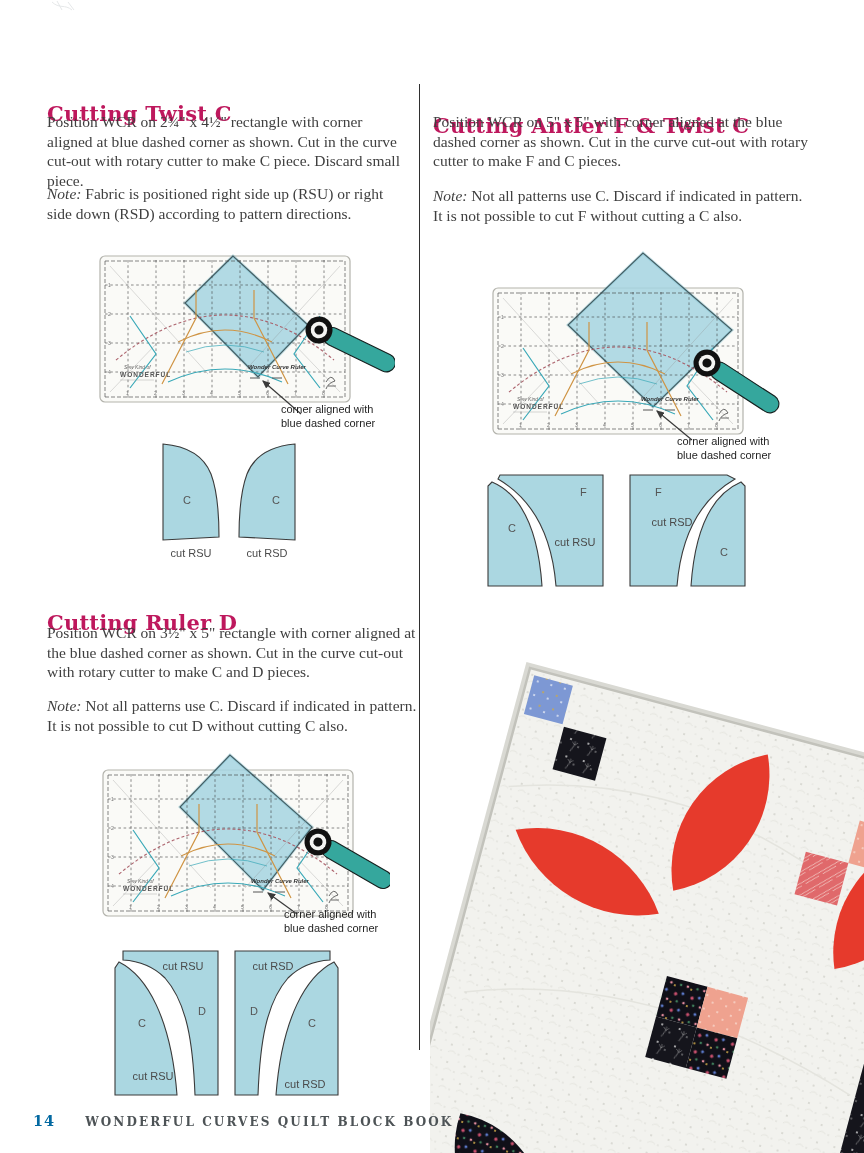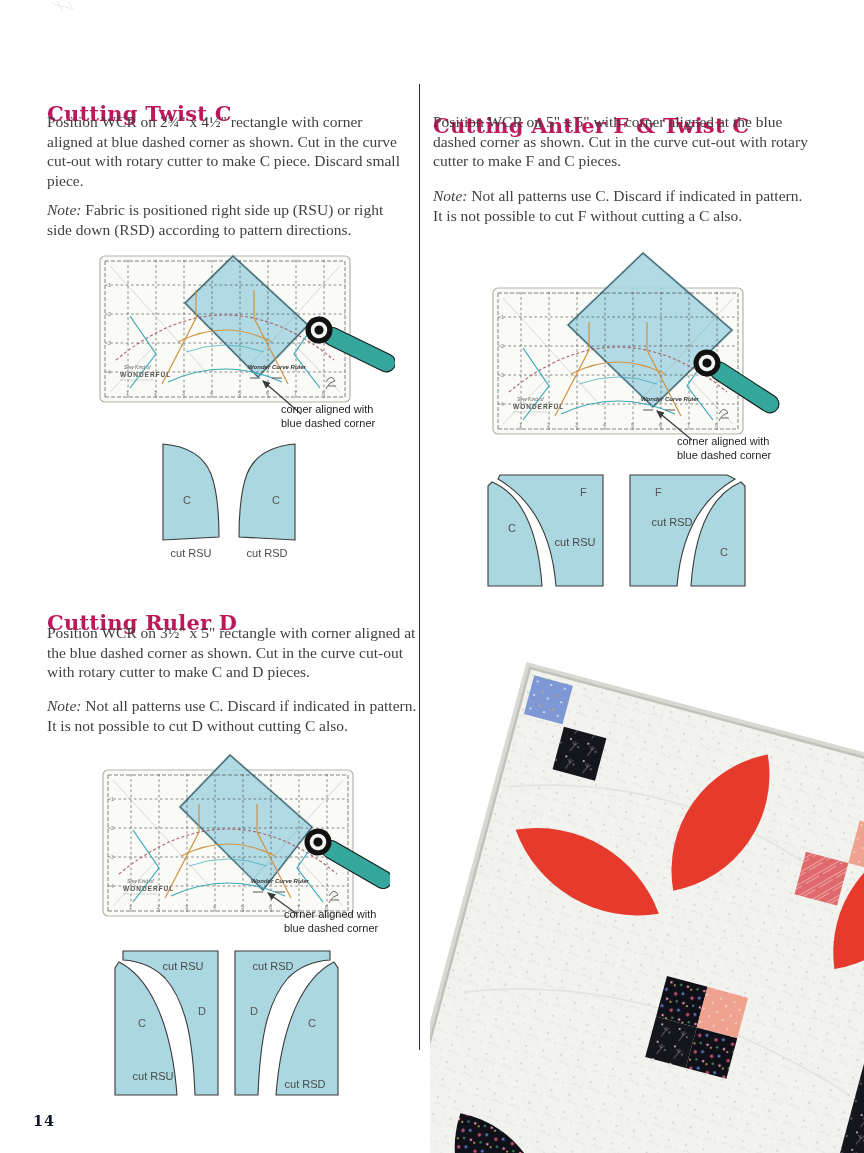--- a/index.html
+++ b/index.html
@@ -16,21 +16,21 @@
   .note-label{font-style:italic;margin-top:39px;}
   .caption{
     font-family:"Liberation Sans",sans-serif;font-size:11px;line-height:1.28;
     color:#1f1f1f;
   }
   .caption span{display:block;}
   .divider{width:1px;background:#2f2f2f;}
   .footer{
     font-family:"DejaVu Serif",serif;color:#4d5356;display:flex;align-items:baseline;
   }
-  .footer .pagenum{font-weight:bold;font-size:14.5px;color:#0f172a;margin-right:30px;letter-spacing:1px;}
+  .footer .pagenum{font-weight:bold;font-size:14.5px;color:#0369a1;margin-right:30px;letter-spacing:1px;}
   .footer .booktitle{font-weight:bold;font-size:12px;letter-spacing:2.1px;}
   svg text{font-family:"Liberation Sans",sans-serif;}
   .piece-label{font-size:11px;fill:#4a4a4a;}
   .piece-letter{font-size:11px;fill:#555;}
 </style>
 </head>
 <body>
 
 <svg width="0" height="0" style="position:absolute" aria-hidden="true">
   <defs>
@@ -91,21 +91,21 @@
 <svg class="abs" style="left:50px;top:0;opacity:.22" width="34" height="14" viewBox="0 0 34 14">
   <path d="M2,2 C9,9 15,4 22,10 M7,1 L12,10 M18,2 l6,8" stroke="#8a949a" stroke-width="1" fill="none"></path>
 </svg>
 
 <div class="abs divider" style="left:419px;top:84px;height:966px"></div>
 
 <h2 class="abs heading" style="left:47px;top:84px">Cutting Twist C</h2>
 
 <p class="abs body-text" style="left:47px;top:112px;width:362px;margin:0">Position WCR on 2¾" x 4½" rectangle with corner aligned at blue dashed corner as shown. Cut in the curve cut-out with rotary cutter to make C piece. Discard small piece.</p>
 
-<p class="abs body-text" style="left:47px;top:200px;width:362px;margin:0"><em class="note-label">Note:</em><span> Fabric is positioned right side up (RSU) or right side down (RSD) according to pattern directions.</span></p>
+<p class="abs body-text" style="left:47px;top:184px;width:362px;margin:0"><em class="note-label">Note:</em><span> Fabric is positioned right side up (RSU) or right side down (RSD) according to pattern directions.</span></p>
 
 <svg class="abs" style="left:95px;top:250px" width="300" height="188" viewBox="0 0 300 188">
   <use href="#ruler-bg" x="5" y="6"></use>
   <polygon points="138,6 90,53 163,127 213,75" fill="#a5d3e0" fill-opacity=".85" stroke="#2e2e2e" stroke-width="1.2"></polygon>
   <polygon points="138,6 90,53 163,127 213,75" fill="none" stroke="#6db7c9" stroke-width="3" opacity=".35"></polygon>
   <use href="#ruler-overlay" x="5" y="6"></use>
   <use href="#cutter" transform="translate(224,80) rotate(26)"></use>
   <line x1="206" y1="164" x2="168" y2="131" stroke="#3a3a3a" stroke-width="1.2" marker-end="url(#arr)"></line>
 </svg>
 <div class="abs caption" style="left:281px;top:402px">
@@ -271,13 +271,14 @@
     <path d="M440,560 A100,100 0 0 1 552,670 A100,100 0 0 1 440,560 Z" fill="url(#pat-dand)"></path>
 
     <path d="M568,300 A120,120 0 0 1 700,408 A120,120 0 0 1 568,300 Z" fill="#e63a2c"></path>
     <path d="M590,700 A100,100 0 0 1 700,590 A100,100 0 0 1 590,700 Z" fill="#e63a2c"></path>
   </g>
 </svg>
 </div>
 
 <div class="abs footer" style="left:33px;top:1112px">
   <span class="pagenum">14</span>
+  <span class="booktitle">WONDERFUL CURVES QUILT BLOCK BOOK</span>
 </div>
 
 </body></html>

